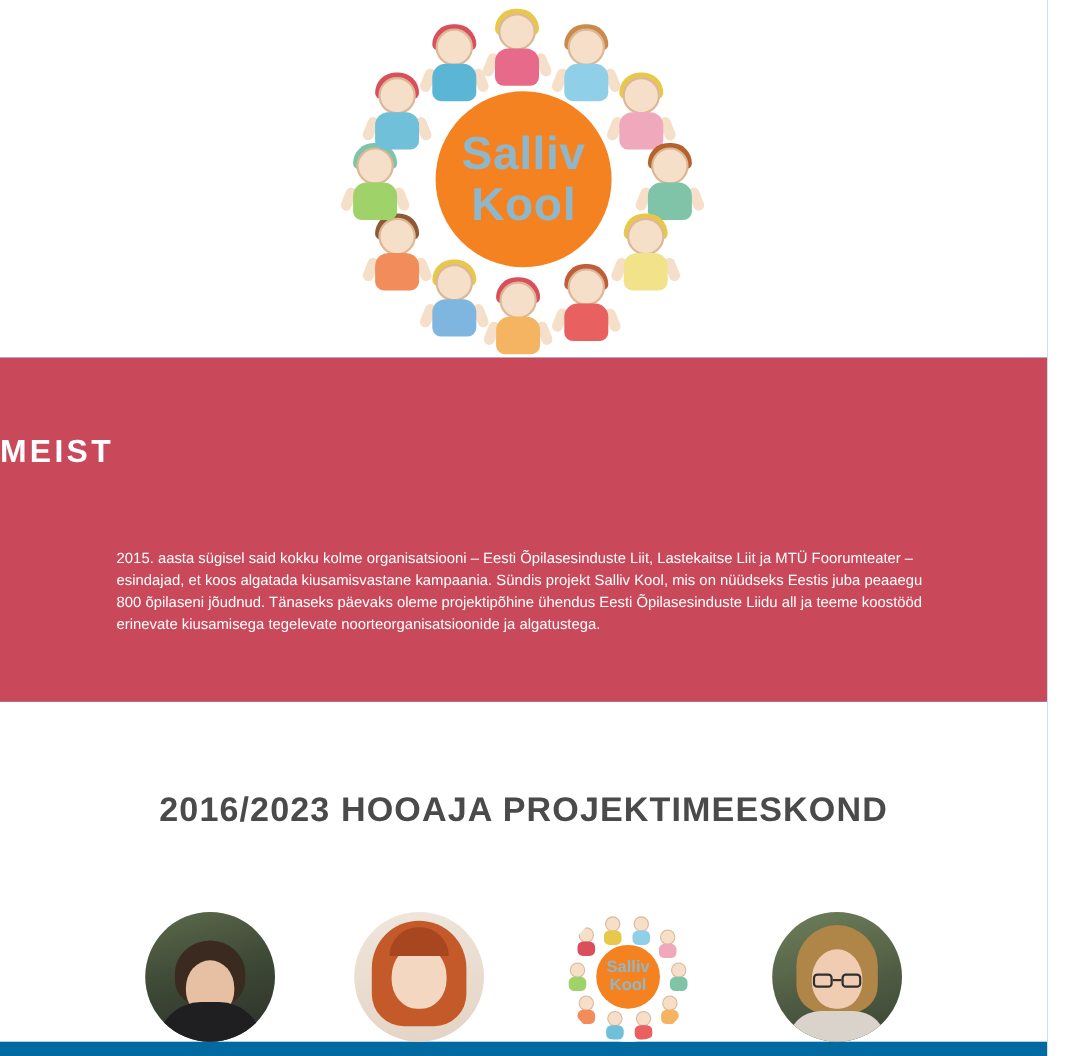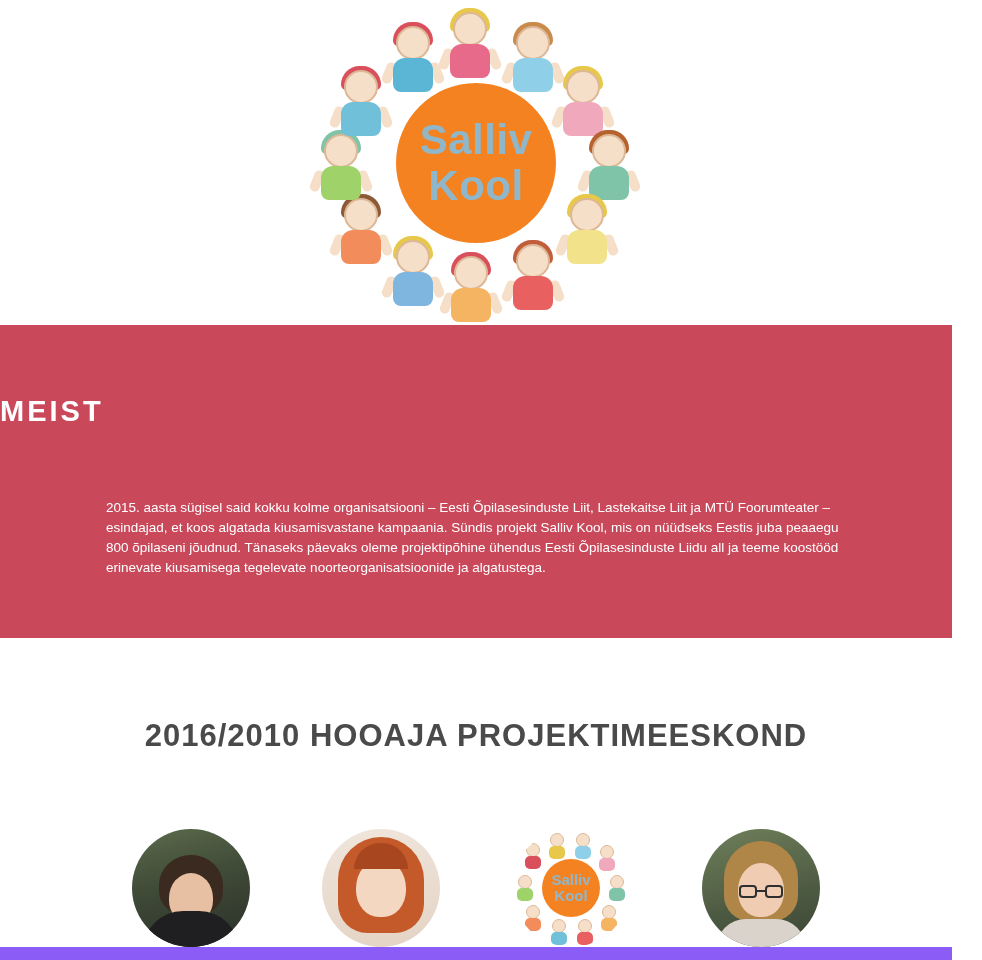--- a/index.html
+++ b/index.html
@@ -7,21 +7,21 @@
     margin: 0;
     padding: 0;
     width: 982px;
     background: #ffffff;
     font-family: "Liberation Sans", sans-serif;
   }
 
   .page {
     width: 952px;
     min-height: 960px;
-    background: #8b5cf6;
+    background: #0369a1;
     overflow: hidden;
     position: relative;
   }
 
   
   .logo-hero {
     height: 325px;
     background: #ffffff;
     display: flex;
     align-items: center;
@@ -280,21 +280,21 @@
       </div>
     </div>
   </section>
 
   <section class="about">
     <h2>MEIST</h2>
     <p>2015. aasta sügisel said kokku kolme organisatsiooni – Eesti Õpilasesinduste Liit, Lastekaitse Liit ja MTÜ Foorumteater – esindajad, et koos algatada kiusamisvastane kampaania. Sündis projekt Salliv Kool, mis on nüüdseks Eestis juba peaaegu 800 õpilaseni jõudnud. Tänaseks päevaks oleme projektipõhine ühendus Eesti Õpilasesinduste Liidu all ja teeme koostööd erinevate kiusamisega tegelevate noorteorganisatsioonide ja algatustega.</p>
   </section>
 
   <section class="team">
-    <h2>2016/2010 HOOAJA PROJEKTIMEESKOND</h2>
+    <h2>2016/2023 HOOAJA PROJEKTIMEESKOND</h2>
     <div class="members">
 
       <div class="member photo-a">
         <div class="hairx"></div>
           <div class="face"></div>
           <div class="torso"></div>
       </div>
 
       <div class="member photo-b">
         <div class="hairx"></div>

